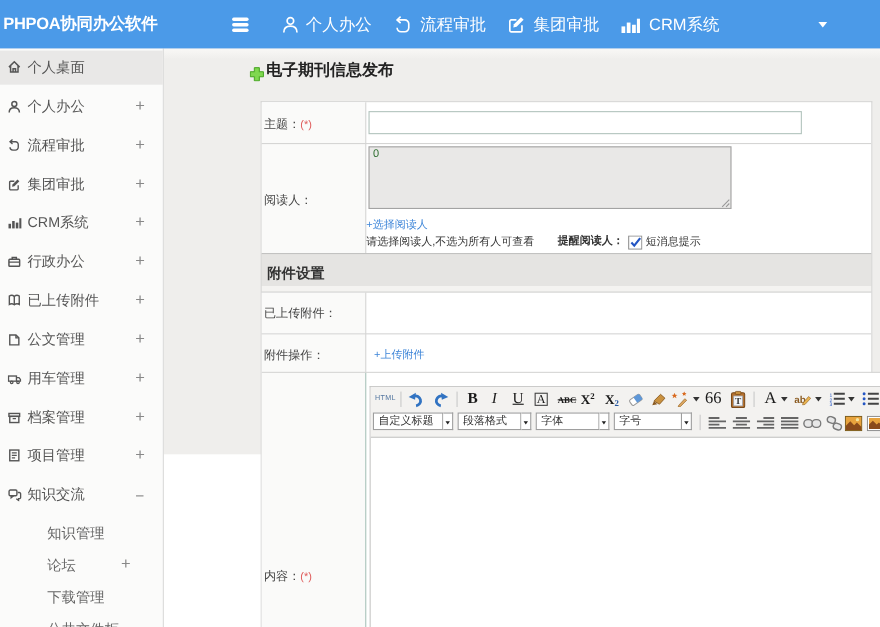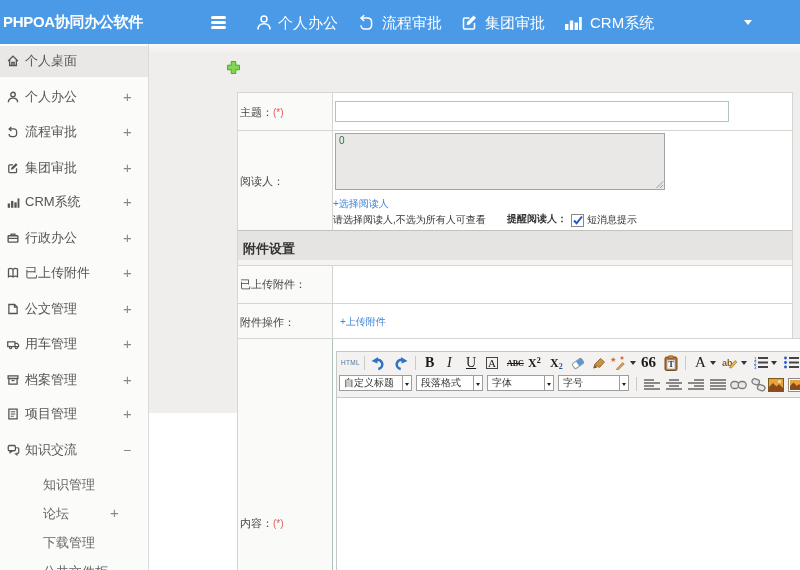--- a/index.html
+++ b/index.html
@@ -184,20 +184,21 @@
     <div class="smi" style="top:431px">知识管理</div>
     <div class="smi" style="top:460px">论坛<span style="position:absolute;left:67px;top:-1px;color:#888;font-size:15px">+</span></div>
     <div class="smi" style="top:489px">下载管理</div>
     <div class="smi" style="top:518px">公共文件柜</div>
   </div>
 
   <svg class="abs" style="left:227px;top:61px" width="13" height="13" viewBox="0 0 13 13">
     <path d="M4.2 0.5h4.6v3.7h3.7v4.6H8.8v3.7H4.2V8.8H0.5V4.2h3.7z" fill="#6fcf3f" stroke="#47a522" stroke-width="0.9"></path>
     <path d="M5 1.2h3v3.8h3.8v3H8V11.8H5V8H1.2V5H5z" fill="#8ee05f" opacity="0.55"></path>
   </svg>
+  <div id="title">电子期刊信息发布</div>
 
   <div class="vline" style="left:237px;top:92px;height:478px"></div>
   <div class="vline" style="left:792px;top:92px;height:247px"></div>
   <div class="hline" style="left:237px;top:92px;width:556px"></div>
 
   <div class="abs" style="left:238px;top:93px;width:554px;height:137px;background:#fff"></div>
   <div class="lcellbg" style="top:93px;height:37px"></div>
   <div class="lcellbg" style="top:131px;height:99px"></div>
   <div class="abs" style="left:238px;top:231px;width:554px;height:29px;background:#e5e4e2"></div>
   <div class="abs" style="left:238px;top:260px;width:554px;height:5px;background:#f4f3f1"></div>
@@ -273,21 +274,21 @@
     <path d="M8.5 1.5l4 3.5-5 5.5-5-3z" fill="#c9913f" stroke="#8a5a20" stroke-width="0.8"></path>
     <path d="M2.5 7.5L1 11.5l4.5-1z" fill="#8a5a20"></path>
   </svg>
 
   <svg class="abs" style="left:610px;top:355px" width="16" height="15" viewBox="0 0 16 15">
     <path d="M3 2l1 1.8L6 4l-1.7 1L5 7 3.2 5.8 1.5 7l.6-2L.5 4l2-.2z" fill="#d96a1f"></path>
     <path d="M12 1l.7 1.3 1.4.2-1.1.9.3 1.4-1.3-.7-1.3.7.3-1.4-1.1-.9 1.4-.2z" fill="#d96a1f"></path>
     <path d="M7 13.5l5.5-6 1.8 1.4-5.8 5.8-2 .4z" fill="#d9a45f" stroke="#9a6a2a" stroke-width="0.6"></path>
   </svg>
   <div class="abs" style="left:630px;top:361px;border:3.5px solid transparent;border-top:4.5px solid #333"></div>
-  <div class="tb1" style="left:641px;top:354px;font-size:15px;font-weight:bold">66</div>
+  <div class="tb1" style="left:641px;top:354px;font-size:15px;font-weight:normal">66</div>
 
   <svg class="abs" style="left:664px;top:355px" width="14" height="16" viewBox="0 0 14 16">
     <rect x="1" y="2" width="12" height="13.5" rx="1.5" fill="#b5712f" stroke="#7a4a1a"></rect>
     <rect x="4.5" y="0.8" width="5" height="2.8" rx="0.8" fill="#c9913f" stroke="#7a4a1a" stroke-width="0.7"></rect>
     <rect x="3" y="5" width="8" height="9" fill="#f4f6f9" stroke="#9aa4b0" stroke-width="0.7"></rect>
     <text x="7" y="12.4" font-size="8.5" font-family="Liberation Serif" font-weight="bold" fill="#333" text-anchor="middle">T</text>
   </svg>
   <div class="sep1" style="left:685px"></div>
   <div class="tb1" style="left:695px;top:354px;font-size:15px">A</div>
   <div class="abs" style="left:710px;top:361px;border:3.5px solid transparent;border-top:4.5px solid #333"></div>

